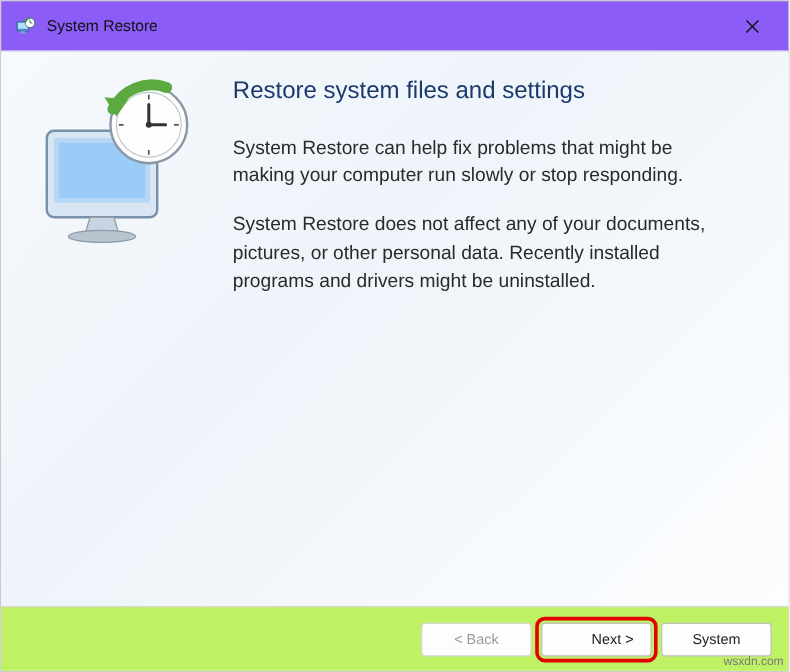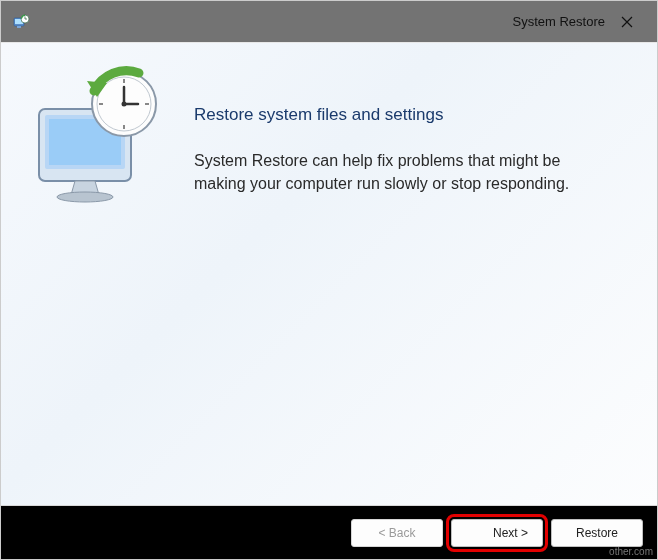--- a/index.html
+++ b/index.html
@@ -19,23 +19,22 @@
       height: 100%;
       display: flex;
       flex-direction: column;
       border: 1px solid #ccc;
     }
     .titlebar {
       height: 42px;
       display: flex;
       align-items: center;
       padding: 0 8px 0 10px;
-      background: #737373;
+      background: #8b5cf6;
       border-bottom: 1px solid #e8e8e8;
-      text-align: right;
     }
     .titlebar .title-icon {
       width: 20px;
       height: 20px;
       margin-right: 8px;
       display: flex;
       align-items: center;
       justify-content: center;
     }
     .titlebar .title-text {
@@ -69,36 +68,35 @@
     .restore-graphic {
       width: 150px;
       height: 150px;
       position: relative;
     }
     .main {
       flex: 1;
       padding: 22px 28px 0 8px;
     }
     .main h1 {
-      font-size: 17px;
+      font-size: 20px;
       font-weight: 400;
       color: #1a3a6c;
       margin-bottom: 24px;
-      margin-top: 40px;
     }
     .main p {
       font-size: 16px;
       color: #2a2a2a;
       line-height: 1.45;
       margin-bottom: 18px;
       max-width: 420px;
     }
     .footer {
       height: 54px;
-      background: #000000;
+      background: #bef264;
       border-top: 1px solid #d8d8d8;
       display: flex;
       align-items: center;
       justify-content: flex-end;
       padding: 0 14px;
       gap: 8px;
       position: relative;
     }
     .btn {
       min-width: 92px;
@@ -185,23 +183,24 @@
 
           <path d="M 75 32 A 36 36 0 0 1 120 14" stroke="#5caa3f" stroke-width="9" fill="none" stroke-linecap="round"></path>
           <polygon points="68,22 78,38 88,24" fill="#5caa3f"></polygon>
         </svg>
       </div>
     </div>
 
     <div class="main">
       <h1>Restore system files and settings</h1>
       <p>System Restore can help fix problems that might be making your computer run slowly or stop responding.</p>
+      <p>System Restore does not affect any of your documents, pictures, or other personal data. Recently installed programs and drivers might be uninstalled.</p>
     </div>
   </div>
 
   <div class="footer">
     <button class="btn" disabled="">&lt; Back</button>
     <button class="btn highlight">Next &gt;</button>
-    <button class="btn">Restore</button>
-    <div class="watermark">other.com</div>
+    <button class="btn">System</button>
+    <div class="watermark">wsxdn.com</div>
   </div>
 
 </div>
 
 </body></html>

